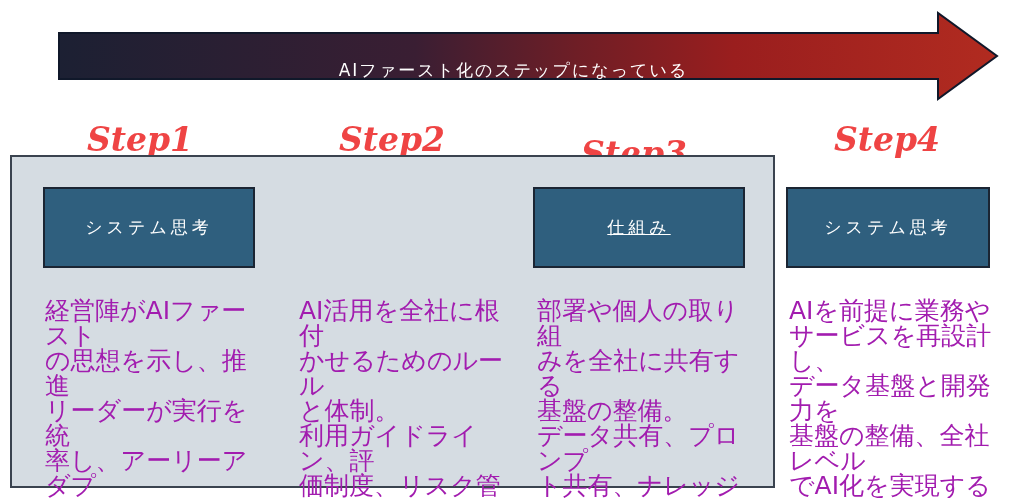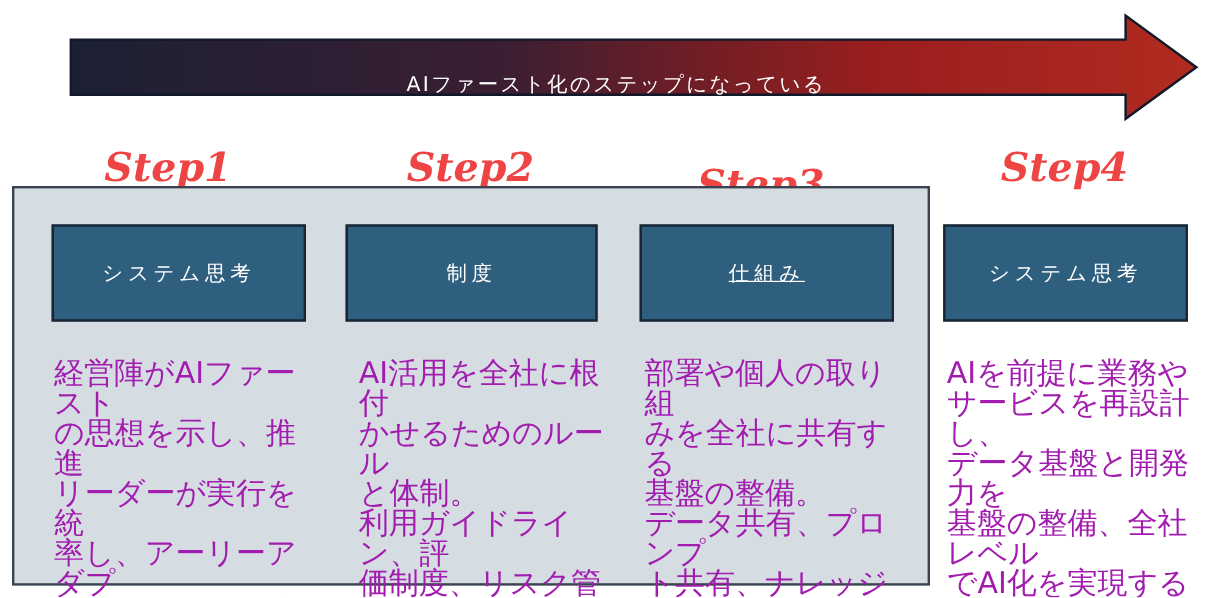--- a/index.html
+++ b/index.html
@@ -96,21 +96,20 @@
   <div class="arrow-title">AIファースト化のステップになっている</div>
 
   <div class="step-label step1-label">Step1</div>
   <div class="step-label step2-label">Step2</div>
   <div class="step-label step3-label">Step3</div>
   <div class="step-label step4-label">Step4</div>
 
   <div class="container-box"></div>
 
   <div class="dark-box box1">システム思考</div>
-  <div class="dark-box box2">制度</div>
   <div class="dark-box box3">仕組み</div>
   <div class="dark-box box4">システム思考</div>
 
   <div class="desc desc1">経営陣がAIファースト
 の思想を示し、推進
 リーダーが実行を統
 率し、アーリーアダプ
 ターが現場で先導す
 る</div>
   <div class="desc desc2">AI活用を全社に根付

